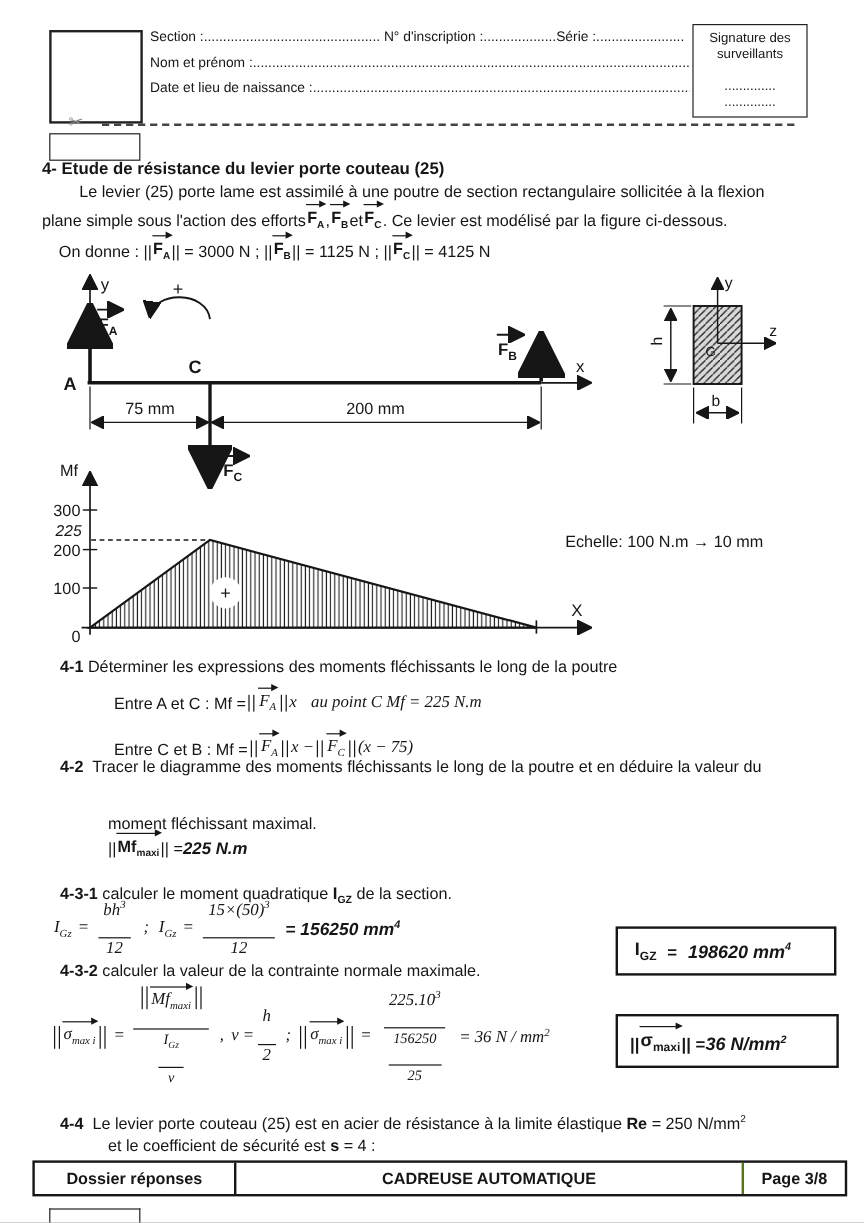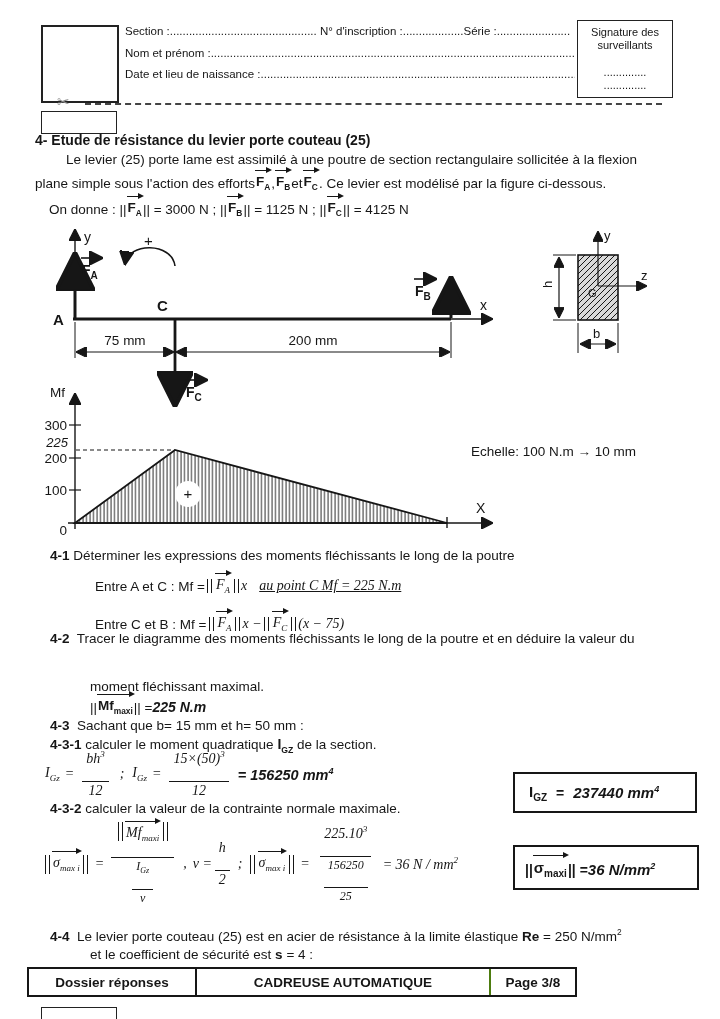--- a/index.html
+++ b/index.html
@@ -2,21 +2,21 @@
 <html><head>
 <meta charset="utf-8">
 <style>
   html,body { margin:0; padding:0; background:#888; }
   .page { position:relative; width:720px; height:1019px; background:#fff;
           font-family:"Liberation Sans",sans-serif; color:#161616; overflow:hidden; }
   .abs { position:absolute; }
   .b { font-weight:bold; }
   .mi { font-family:"Liberation Serif",serif; font-style:italic; }
   .hand { font-family:Liberation Sans, sans-serif; font-style:italic; font-weight:bold; }
-  .hand2 { font-family:"Liberation Serif",serif; font-style:italic;text-decoration:underline; }
+  .hand2 { font-family:"Liberation Serif",serif; font-style:italic; }
   .txt { font-size:13.5px; white-space:pre; }
   .hline { font-size:11.5px; line-height:21.5px; white-space:nowrap; overflow:hidden; }
 
   
   .vec { position:relative; display:inline-block; line-height:1; padding:0 1px; }
   .vec::before { content:""; position:absolute; left:0; right:3px; top:-5px; border-top:1.5px solid #161616; }
   .vec::after  { content:""; position:absolute; right:-4px; top:-8px; width:0; height:0;
                  border:3.5px solid transparent; border-left:6px solid #161616; }
 
   
@@ -215,21 +215,20 @@
   <div class="abs txt" style="left:50px;top:631px;text-align:center;"><span class="b">4-2</span><span>  Tracer le diagramme des moments fléchissants le long de la poutre et en déduire la valeur du</span></div>
   <div class="abs txt" style="left:90px;top:679px;">moment fléchissant maximal.</div>
 
   <div class="abs fline" style="left:90px;top:690px;padding-top:9px;">
     <span>|| </span>
       <span class="vec"><span class="b">Mf</span><sub class="b">maxi</sub></span>
       <span>|| = </span>
       <span class="hand fx">225 N.m</span>
   </div>
 
-  <div class="abs txt" style="left:50px;top:718px;"><span class="b">4-3</span><span>  Sachant que b= 15 mm et h= 50 mm :</span></div>
 
   <div class="abs txt" style="left:50px;top:736px;"><span class="b">4-3-1</span><span> calculer le moment quadratique </span><span class="b" style="font-size:14px;"><span>I</span><sub>GZ</sub></span><span> de la section.</span></div>
 
   <div class="abs fline fx" style="left:45px;top:753px;height:42px;">
     <span class="mi"><span>I</span><sub class="ss">Gz</sub></span>
     <span class="mi" style="margin:0 5px;">=</span>
     <span class="frac">
         <span class="fn mi"><span>bh</span><sup class="ex">3</sup></span>
         <span class="fd mi">12</span>
       </span>
@@ -239,21 +238,21 @@
     <span class="frac">
         <span class="fn mi"><span>15×(50)</span><sup class="ex">3</sup></span>
         <span class="fd mi">12</span>
       </span>
     <span class="hand" style="margin-left:6px;font-size:14.5px;"><span>= 156250 mm</span><sup class="ex">4</sup></span>
   </div>
 
   <div class="abs ansbox" style="left:513px;top:772px;width:166px;height:37px;padding-left:14px;">
     <span class="b" style="font-size:15px;"><span>I</span><sub style="font-size:10px;">GZ</sub></span>
     <span class="b" style="margin:0 9px;font-size:14px;">=</span>
-    <span class="hand" style="font-size:15px;"><span>237440 mm</span><sup class="ex">4</sup></span>
+    <span class="hand" style="font-size:15px;"><span>198620 mm</span><sup class="ex">4</sup></span>
   </div>
 
   <div class="abs txt" style="left:50px;top:801px;"><span class="b">4-3-2</span><span> calculer la valeur de la contrainte normale maximale.</span></div>
 
   <div class="abs fline fx" style="left:42px;top:820px;height:88px;">
     <span class="dbar t"></span>
       <span class="vec mi"><span>σ</span><sub class="ss">max i</sub></span>
       <span class="dbar t"></span>
     <span class="mi" style="margin:0 4px;">=</span>
     <span class="frac">
@@ -287,21 +286,21 @@
   <div class="abs ansbox" style="left:513px;top:845px;width:172px;height:37px;padding-left:10px;padding-top:4px;box-sizing:content-box;">
     <span class="b" style="font-size:14px;">|| </span>
     <span class="vec"><span class="b" style="font-size:15px;">σ</span><sub class="b" style="font-size:10px;">maxi</sub></span>
     <span class="b" style="font-size:14px;">|| = </span>
     <span class="hand" style="font-size:15px;"><span>36 N/mm</span><sup class="ex">2</sup></span>
   </div>
 
   <div class="abs txt" style="left:50px;top:927px;"><span class="b">4-4</span><span>  Le levier porte couteau (25) est en acier de résistance à la limite élastique </span><span class="b">Re</span><span> = 250 N/mm</span><sup>2</sup></div>
   <div class="abs txt" style="left:90px;top:947px;"><span>et le coefficient de sécurité est </span><span class="b">s</span><span> = 4 :</span></div>
 
-  <div class="abs footer" style="left:27px;top:967px;width:550px;height:30px;box-sizing:border-box;text-align:center;">
+  <div class="abs footer" style="left:27px;top:967px;width:679px;height:30px;box-sizing:border-box;text-align:center;">
     <div class="fcell" style="width:168px;border-right:2px solid #161616;">Dossier réponses</div>
     <div class="fcell" style="flex:1;">CADREUSE  AUTOMATIQUE</div>
     <div class="fcell" style="width:86px;border-left:2px solid #4d7c0f;">Page 3/8</div>
   </div>
 
   <div class="abs" style="left:41px;top:1007px;width:74px;height:12px;border:1.5px solid #222;border-bottom:none;"></div>
 
 </div>
 
 </body></html>

